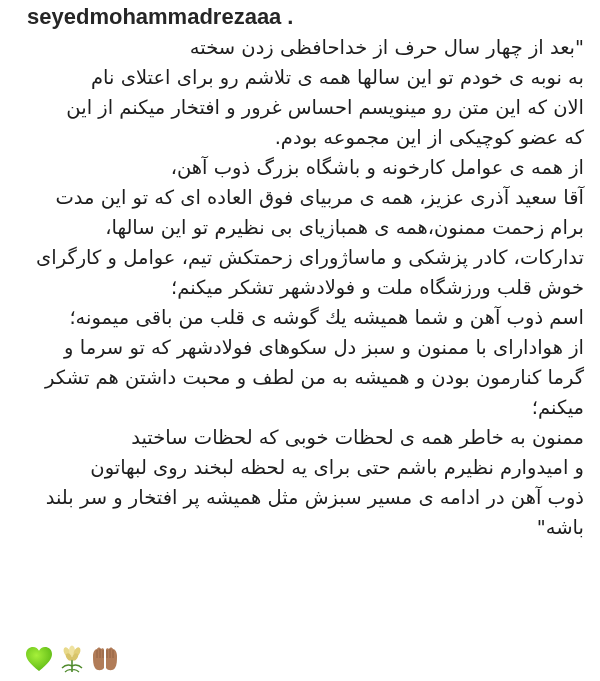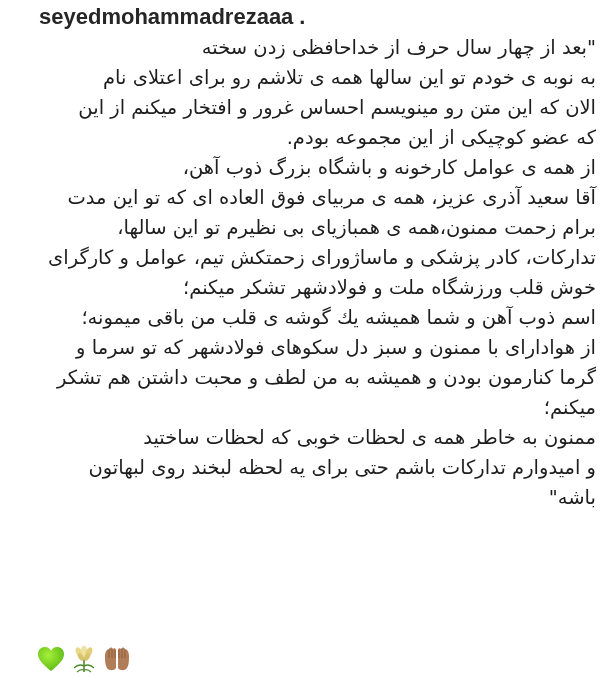--- a/index.html
+++ b/index.html
@@ -10,21 +10,21 @@
   body {
     width: 600px;
     height: 681px;
     position: relative;
     overflow: hidden;
     font-family: "DejaVu Sans", "Liberation Sans", sans-serif;
     color: #1c1c1c;
   }
   .post {
     position: absolute;
-    left: 16px;
+    left: 4px;
     top: 0;
     width: 488px;
     height: 681px;
   }
   .username-row {
     position: absolute;
     left: 23px;
     top: 3px;
     height: 28px;
     line-height: 28px;
@@ -88,21 +88,22 @@
     <span class="line">از همه ی عوامل کارخونه و باشگاه بزرگ ذوب آهن،</span>
     <span class="line">آقا سعید آذری عزیز، همه ی مربیای فوق العاده ای که تو این مدت</span>
     <span class="line">برام زحمت ممنون،همه ی همبازیای بی نظیرم تو این سالها،</span>
     <span class="line">تدارکات، کادر پزشکی و ماساژورای زحمتکش تیم، عوامل و کارگرای</span>
     <span class="line">خوش قلب ورزشگاه ملت و فولادشهر تشکر میکنم؛</span>
     <span class="line">اسم ذوب آهن و شما همیشه یك گوشه ی قلب من باقی میمونه؛</span>
     <span class="line">از هوادارای با ممنون و سبز دل سکوهای فولادشهر که تو سرما و</span>
     <span class="line">گرما کنارمون بودن و همیشه به من لطف و محبت داشتن هم تشکر</span>
     <span class="line">میکنم؛</span>
     <span class="line">ممنون به خاطر همه ی لحظات خوبی که لحظات ساختید</span>
-    <span class="line">و امیدوارم تدارکات باشم حتی برای یه لحظه لبخند روی لبهاتون</span>
+    <span class="line">و امیدوارم نظیرم باشم حتی برای یه لحظه لبخند روی لبهاتون</span>
+    <span class="line">ذوب آهن در ادامه ی مسیر سبزش مثل همیشه پر افتخار و سر بلند</span>
     <span class="line">باشه"</span>
   </div>
 
   <div class="emoji-row">
 
     <span class="emoji">
       <svg width="30" height="30" viewBox="0 0 30 30">
         <defs>
           <radialGradient id="hg" cx="40%" cy="35%" r="70%">
             <stop offset="0%" stop-color="#a6f03a"></stop>

